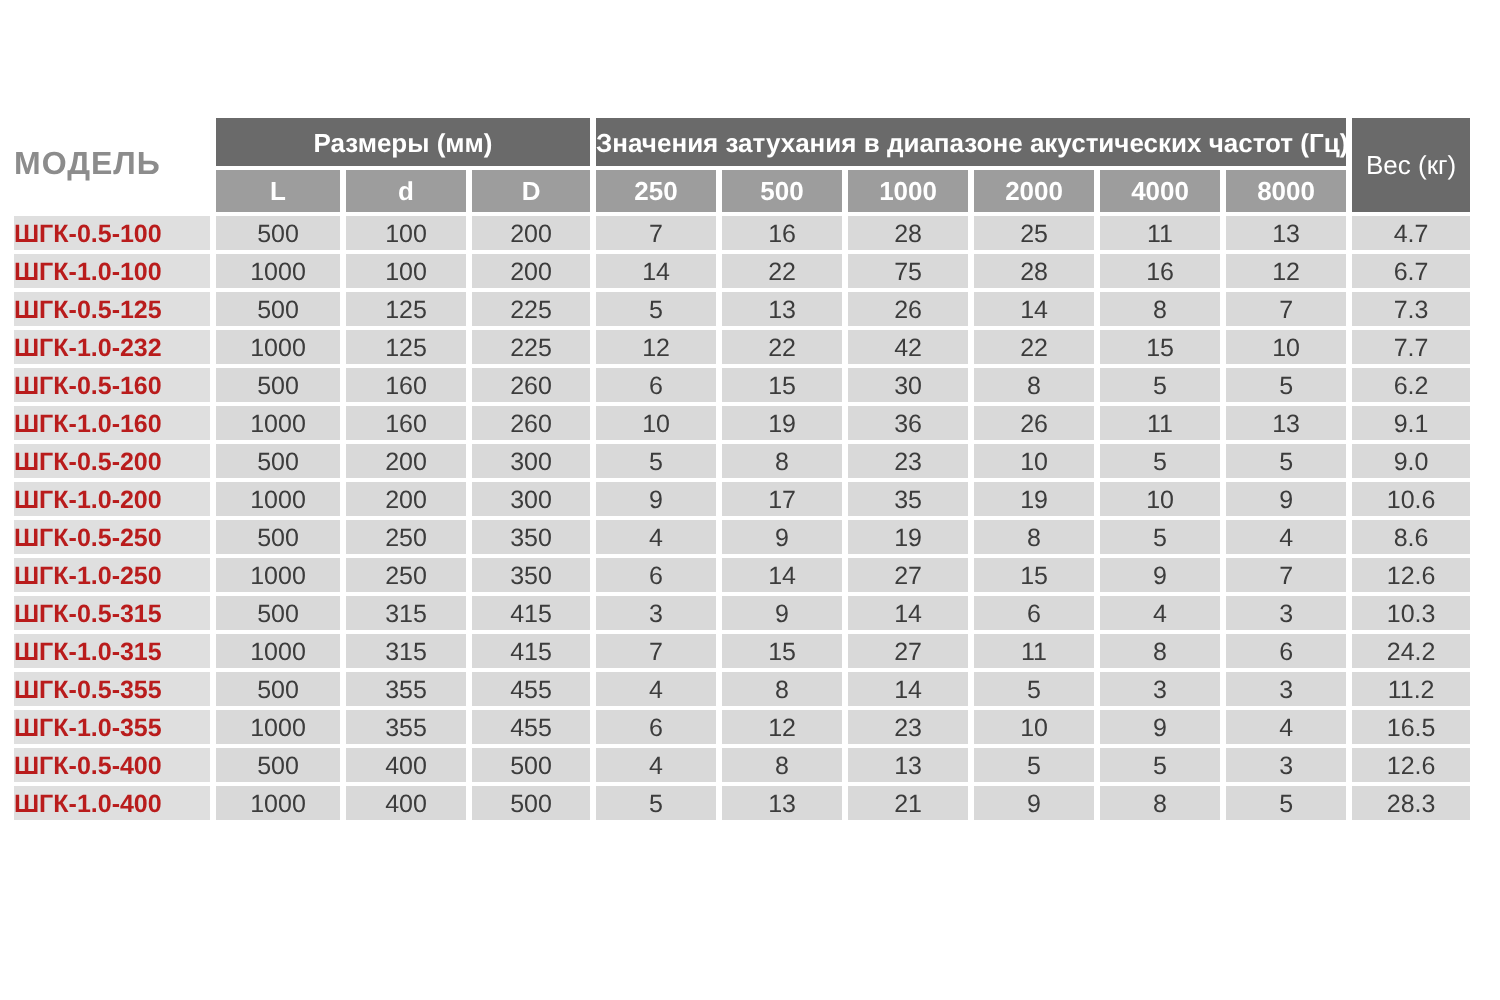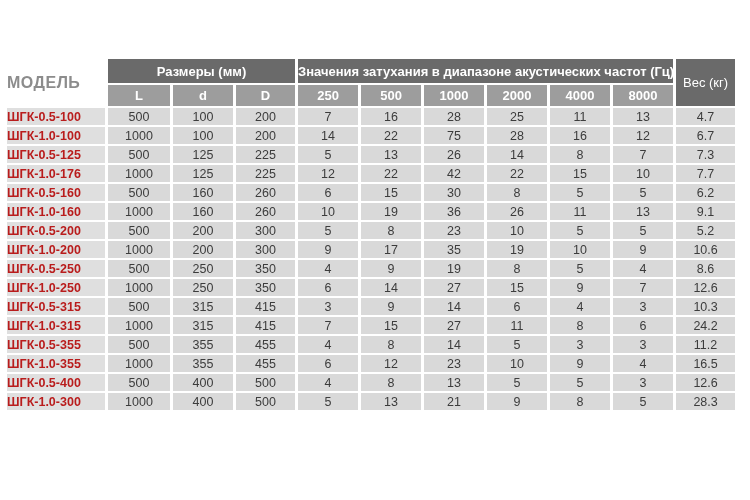--- a/index.html
+++ b/index.html
@@ -147,21 +147,21 @@
         <td class="num-cell">225</td>
         <td class="num-cell">5</td>
         <td class="num-cell">13</td>
         <td class="num-cell">26</td>
         <td class="num-cell">14</td>
         <td class="num-cell">8</td>
         <td class="num-cell">7</td>
         <td class="num-cell">7.3</td>
       </tr>
       <tr>
-        <td class="model-cell">ШГК-1.0-176</td>
+        <td class="model-cell">ШГК-1.0-232</td>
         <td class="num-cell">1000</td>
         <td class="num-cell">125</td>
         <td class="num-cell">225</td>
         <td class="num-cell">12</td>
         <td class="num-cell">22</td>
         <td class="num-cell">42</td>
         <td class="num-cell">22</td>
         <td class="num-cell">15</td>
         <td class="num-cell">10</td>
         <td class="num-cell">7.7</td>
@@ -196,21 +196,21 @@
         <td class="model-cell">ШГК-0.5-200</td>
         <td class="num-cell">500</td>
         <td class="num-cell">200</td>
         <td class="num-cell">300</td>
         <td class="num-cell">5</td>
         <td class="num-cell">8</td>
         <td class="num-cell">23</td>
         <td class="num-cell">10</td>
         <td class="num-cell">5</td>
         <td class="num-cell">5</td>
-        <td class="num-cell">5.2</td>
+        <td class="num-cell">9.0</td>
       </tr>
       <tr>
         <td class="model-cell">ШГК-1.0-200</td>
         <td class="num-cell">1000</td>
         <td class="num-cell">200</td>
         <td class="num-cell">300</td>
         <td class="num-cell">9</td>
         <td class="num-cell">17</td>
         <td class="num-cell">35</td>
         <td class="num-cell">19</td>
@@ -303,21 +303,21 @@
         <td class="num-cell">500</td>
         <td class="num-cell">4</td>
         <td class="num-cell">8</td>
         <td class="num-cell">13</td>
         <td class="num-cell">5</td>
         <td class="num-cell">5</td>
         <td class="num-cell">3</td>
         <td class="num-cell">12.6</td>
       </tr>
       <tr>
-        <td class="model-cell">ШГК-1.0-300</td>
+        <td class="model-cell">ШГК-1.0-400</td>
         <td class="num-cell">1000</td>
         <td class="num-cell">400</td>
         <td class="num-cell">500</td>
         <td class="num-cell">5</td>
         <td class="num-cell">13</td>
         <td class="num-cell">21</td>
         <td class="num-cell">9</td>
         <td class="num-cell">8</td>
         <td class="num-cell">5</td>
         <td class="num-cell">28.3</td>

